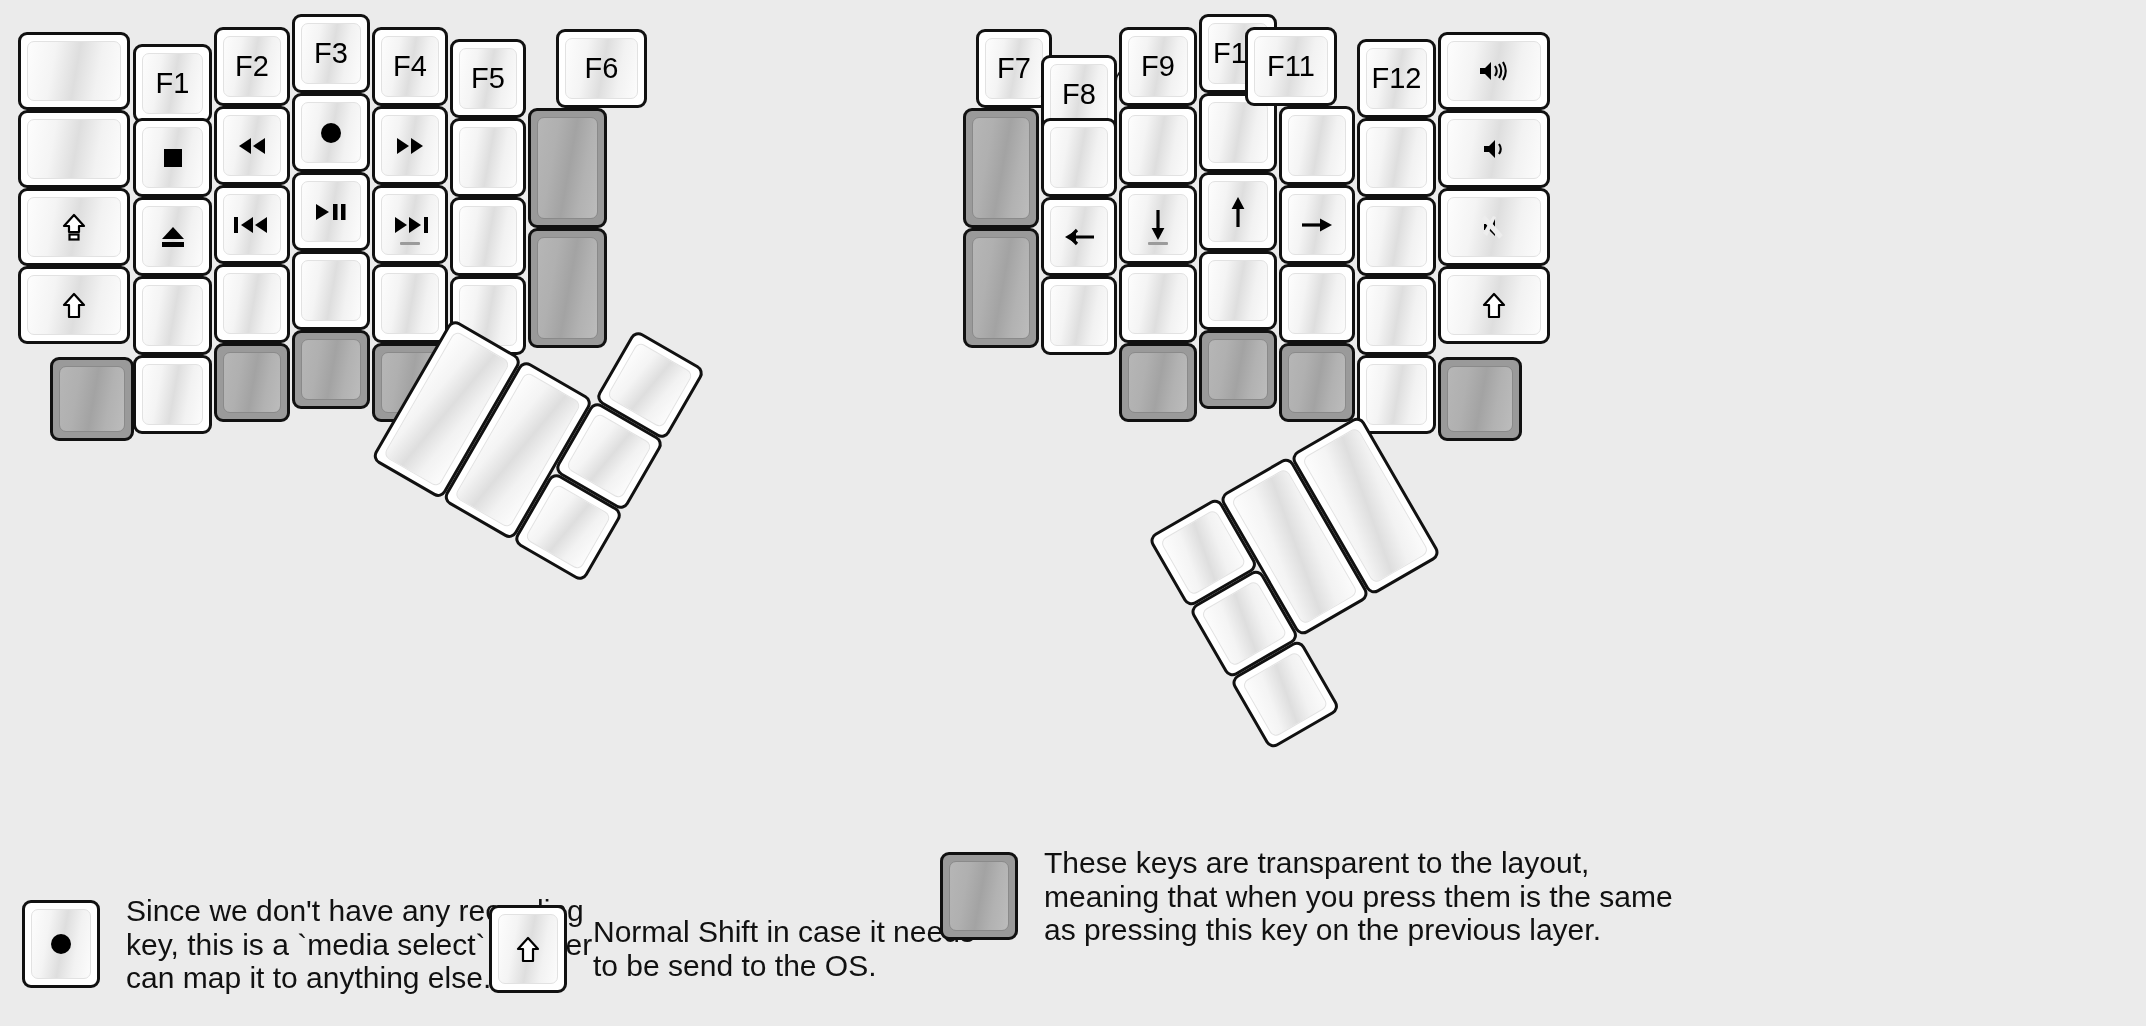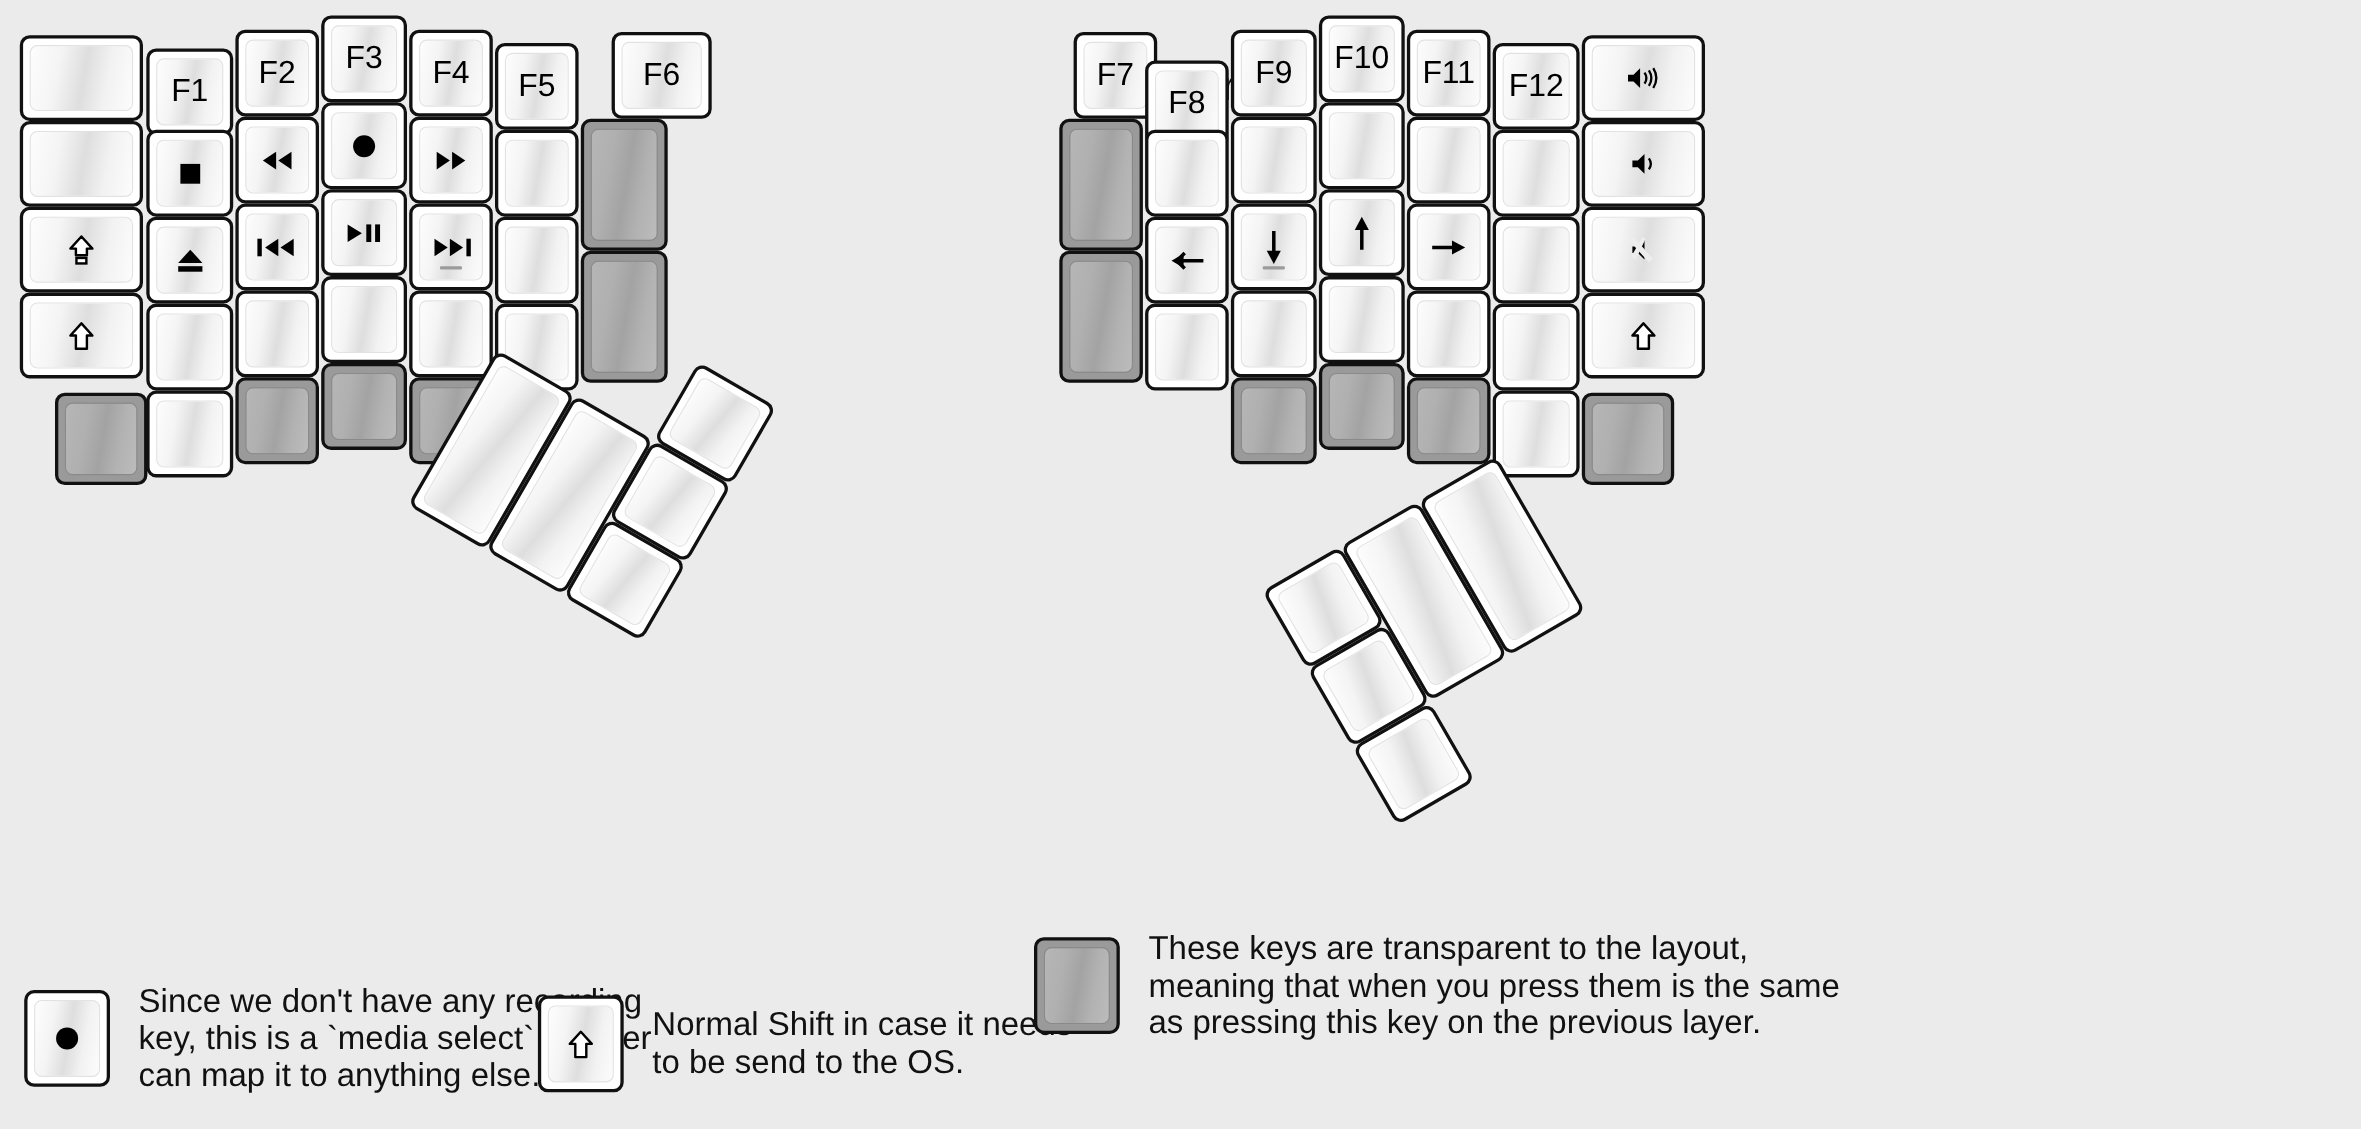--- a/index.html
+++ b/index.html
@@ -369,21 +369,21 @@
         </span>
     </div>
   </div>
   <div class="key" style="left:1199px;top:251px;width:78px;height:79px;">
     <div class="cap"></div>
   </div>
   <div class="key trans" style="left:1199px;top:330px;width:78px;height:79px;">
     <div class="cap"></div>
   </div>
 
-  <div class="key" style="left:1279px;top:27px;width:76px;height:79px;">
+  <div class="key" style="left:1245px;top:27px;width:92px;height:79px;">
     <div class="cap">
         <span class="lbl">F11</span>
       </div>
   </div>
   <div class="key" style="left:1279px;top:106px;width:76px;height:79px;">
     <div class="cap"></div>
   </div>
   <div class="key" style="left:1279px;top:185px;width:76px;height:79px;">
     <div class="cap">
       <span class="glyph">

